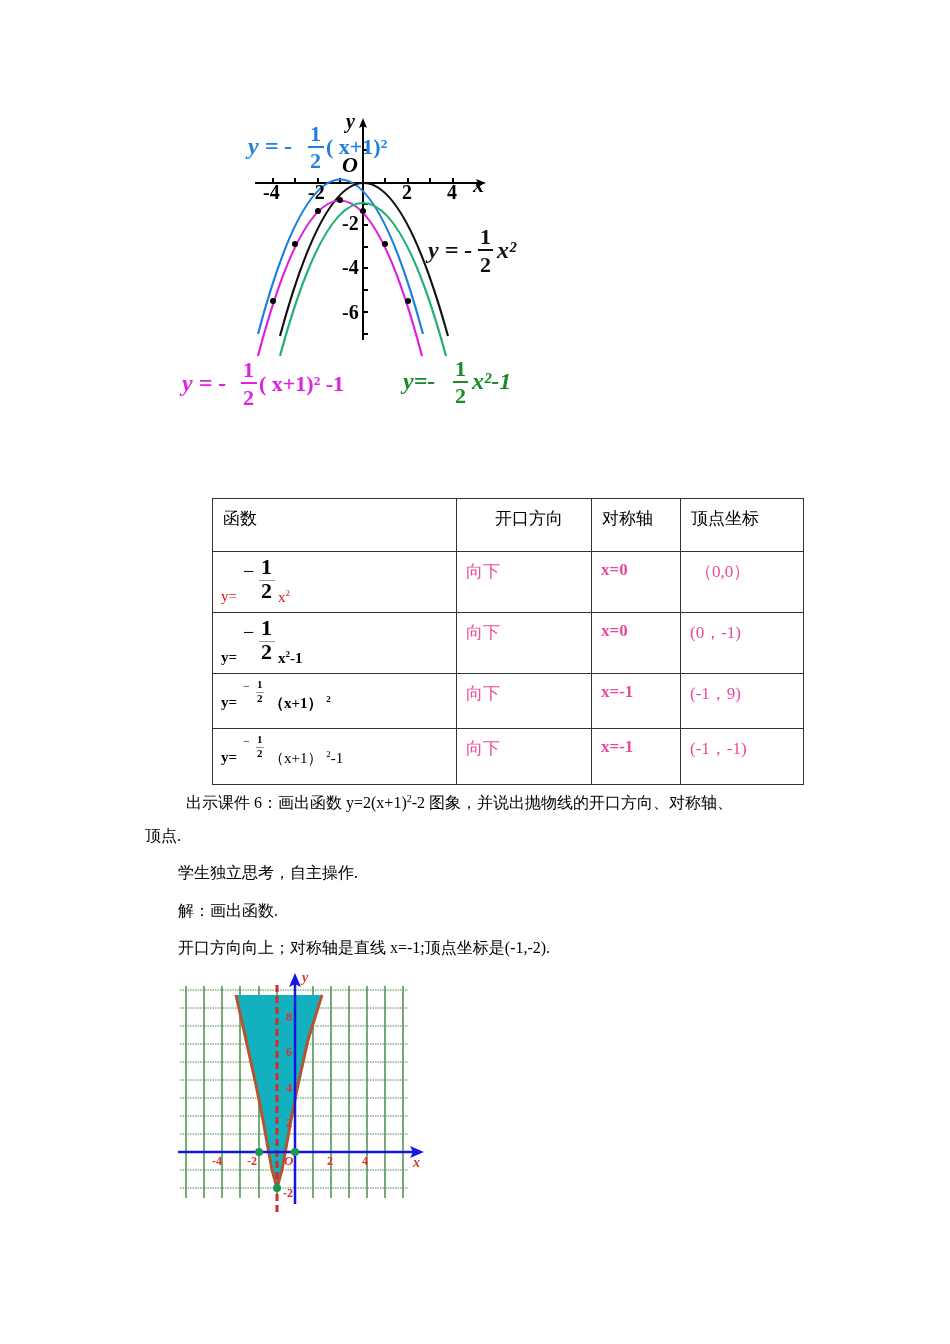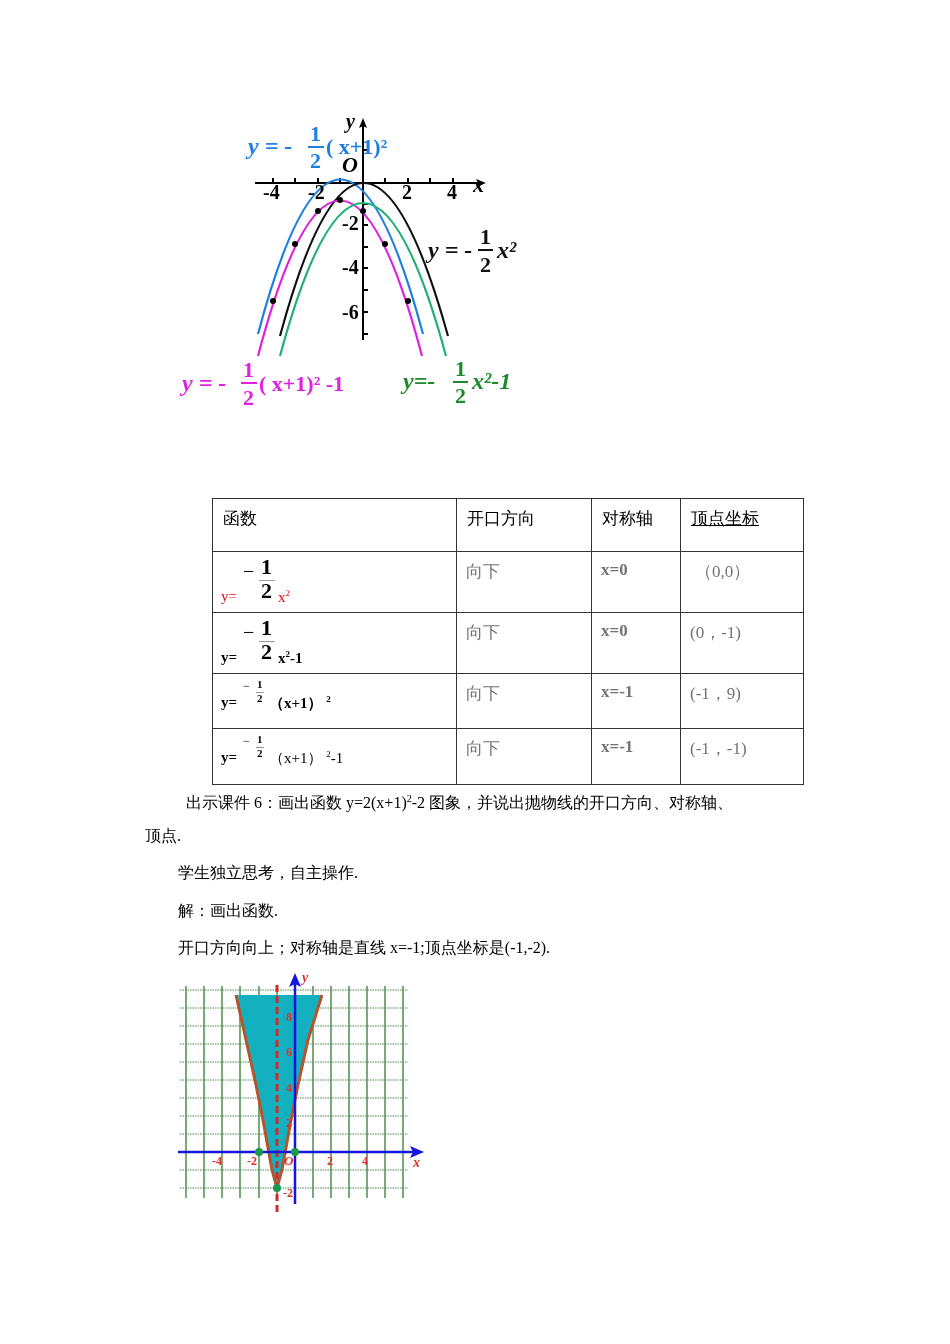--- a/index.html
+++ b/index.html
@@ -4,21 +4,21 @@
 <style>
   html, body { margin:0; padding:0; background:#ffffff; }
   body { width:950px; height:1344px; position:relative; overflow:hidden;
          font-family:"Liberation Serif", "DejaVu Serif", serif; color:#000; }
   .abs { position:absolute; }
   svg text { font-family:"Liberation Serif", "DejaVu Serif", serif; }
   .table { position:absolute; left:212px; top:498px; border-collapse:collapse; }
   .table td { border:1px solid #333; vertical-align:top; padding:0; position:relative; }
   .hcell { font-family:"DejaVu Sans", "Liberation Sans", sans-serif; font-size:17px; padding:8px 0 0 10px !important; }
   .red { color:#e01010; }
-  .redcell { font-size:17px; padding:8px 0 0 9px !important; color:#737373; }
+  .redcell { font-size:17px; padding:8px 0 0 9px !important; color:#ec4899; }
   .redcell.b { font-weight:bold; font-family:"Liberation Serif", serif; }
   .cjk { font-family:"DejaVu Sans", sans-serif; }
   .para { position:absolute; font-size:16px; line-height:20px; white-space:nowrap; }
   .formula { position:absolute; font-size:15px; white-space:nowrap; }
   .frac-big { position:absolute; font-size:22px; font-weight:bold; font-family:"Liberation Serif", serif; }
 </style>
 </head>
 <body>
 
 <svg class="abs" style="left:170px; top:100px;" width="360" height="320" viewBox="170 100 360 320">
@@ -110,23 +110,23 @@
     <line x1="453" y1="382" x2="468" y2="382" stroke="#1a8a2a" stroke-width="2"></line>
     <text x="455" y="403" font-size="22">2</text>
     <text x="472" y="389" font-size="24" font-style="italic">x²-1</text>
   </g>
 </svg>
 
 <table class="table">
   <tbody>
       <tr style="height:53px;">
     <td style="width:233px;" class="hcell">函数</td>
-    <td style="width:124px;" class="hcell">开口方向</td>
+    <td style="width:124px;text-align:center;" class="hcell">开口方向</td>
     <td style="width:78px;" class="hcell">对称轴</td>
-    <td style="width:112px;text-decoration:underline;" class="hcell">顶点坐标</td>
+    <td style="width:112px;" class="hcell">顶点坐标</td>
   </tr>
 
   <tr style="height:61px;">
     <td>
       <span class="formula red" style="left:8px; top:36px;">y=</span>
       <span class="formula" style="left:30px; top:8px; font-size:20px;">−</span>
       <span class="frac-big" style="left:48px; top:2px;">1</span>
       <span class="abs" style="left:46px; top:28px; width:16px; border-top:1px solid #999;"></span>
       <span class="frac-big" style="left:48px; top:26px;">2</span>
       <span class="formula red" style="left:65px; top:36px;"><span>x</span><sup style="font-size:9px;">2</sup></span>

